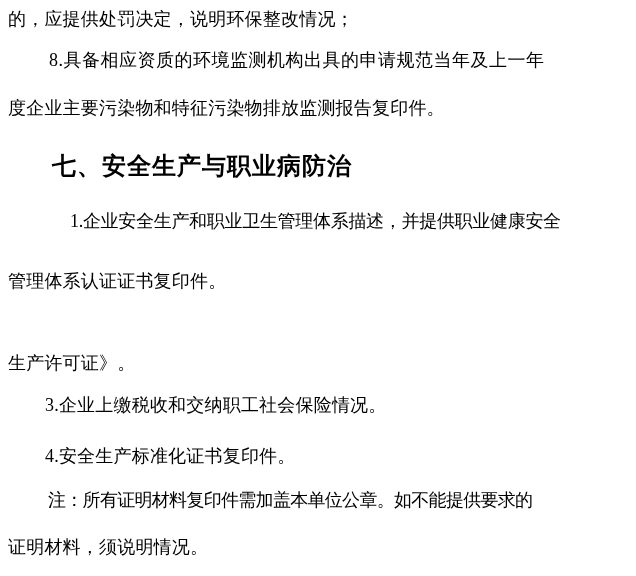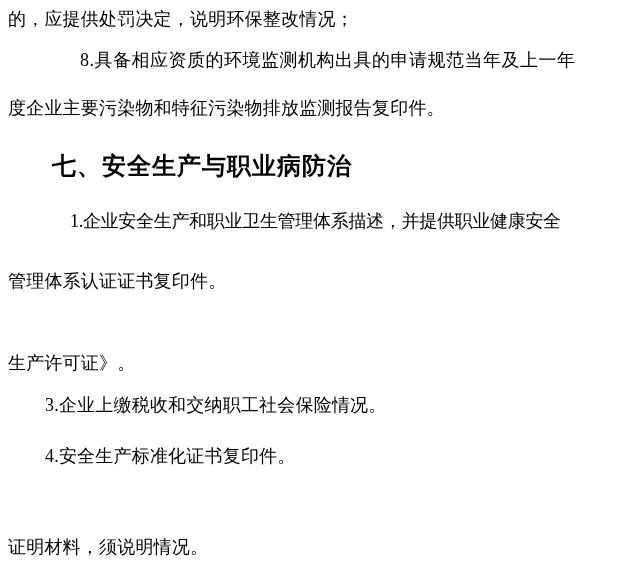--- a/index.html
+++ b/index.html
@@ -18,21 +18,21 @@
   .line {
     position: absolute;
     white-space: nowrap;
     color: #000000;
     font-size: 18px;
     line-height: 26px;
     letter-spacing: 0.2px;
   }
   
   .l1  { top: 6px;   left: 8px;  }
-  .l2  { top: 47px;  left: 49px; letter-spacing: 0.5px; margin-left: 31px; }
+  .l2  { top: 47px;  left: 49px; letter-spacing: 0.5px; }
   .l3  { top: 95px;  left: 8px;  }
   .l4  { top: 151px; left: 52px; font-size: 24px; line-height: 30px; font-weight: 700; letter-spacing: 1px; text-align: center; }
   .l5  { top: 208px; left: 46px; letter-spacing: -0.3px; margin-left: 24px; }
   .l6  { top: 256px; left: 8px; margin-top: 12px;  }
   .l7  { top: 305px; left: 45px; letter-spacing: -0.2px; }
   .l8  { top: 350px; left: 8px;  }
   .l9  { top: 392px; left: 45px; }
   .l10 { top: 443px; left: 45px; }
   .l11 { top: 487px; left: 48px; letter-spacing: -0.7px; }
   .l12 { top: 534px; left: 8px;  }
@@ -43,14 +43,15 @@
 <div class="page">
   <div class="line l1">的，应提供处罚决定，说明环保整改情况；</div>
   <div class="line l2">8.具备相应资质的环境监测机构出具的申请规范当年及上一年</div>
   <div class="line l3">度企业主要污染物和特征污染物排放监测报告复印件。</div>
   <div class="line l4">七、安全生产与职业病防治</div>
   <div class="line l5">1.企业安全生产和职业卫生管理体系描述，并提供职业健康安全</div>
   <div class="line l6">管理体系认证证书复印件。</div>
   <div class="line l8">生产许可证》。</div>
   <div class="line l9">3.企业上缴税收和交纳职工社会保险情况。</div>
   <div class="line l10">4.安全生产标准化证书复印件。</div>
+  <div class="line l11">注：所有证明材料复印件需加盖本单位公章。如不能提供要求的</div>
   <div class="line l12">证明材料，须说明情况。</div>
 </div>
 
 </body></html>

